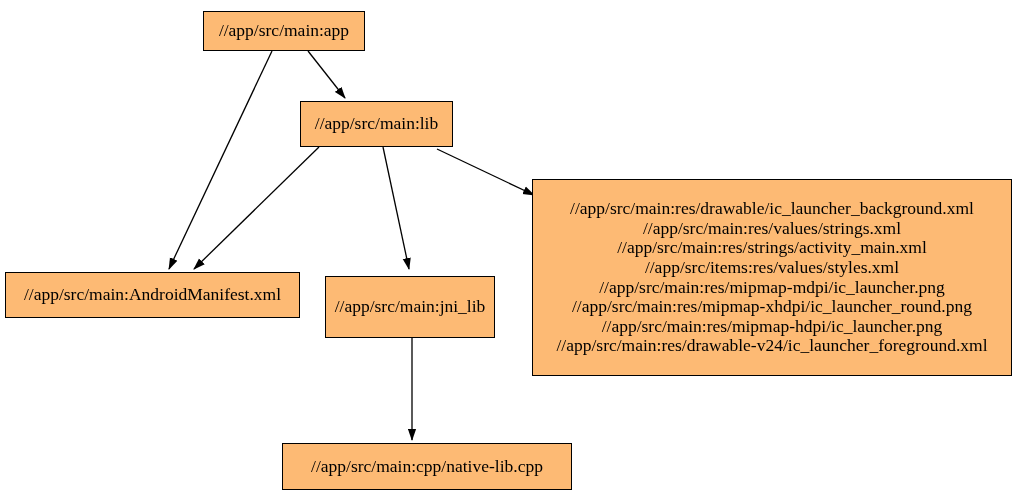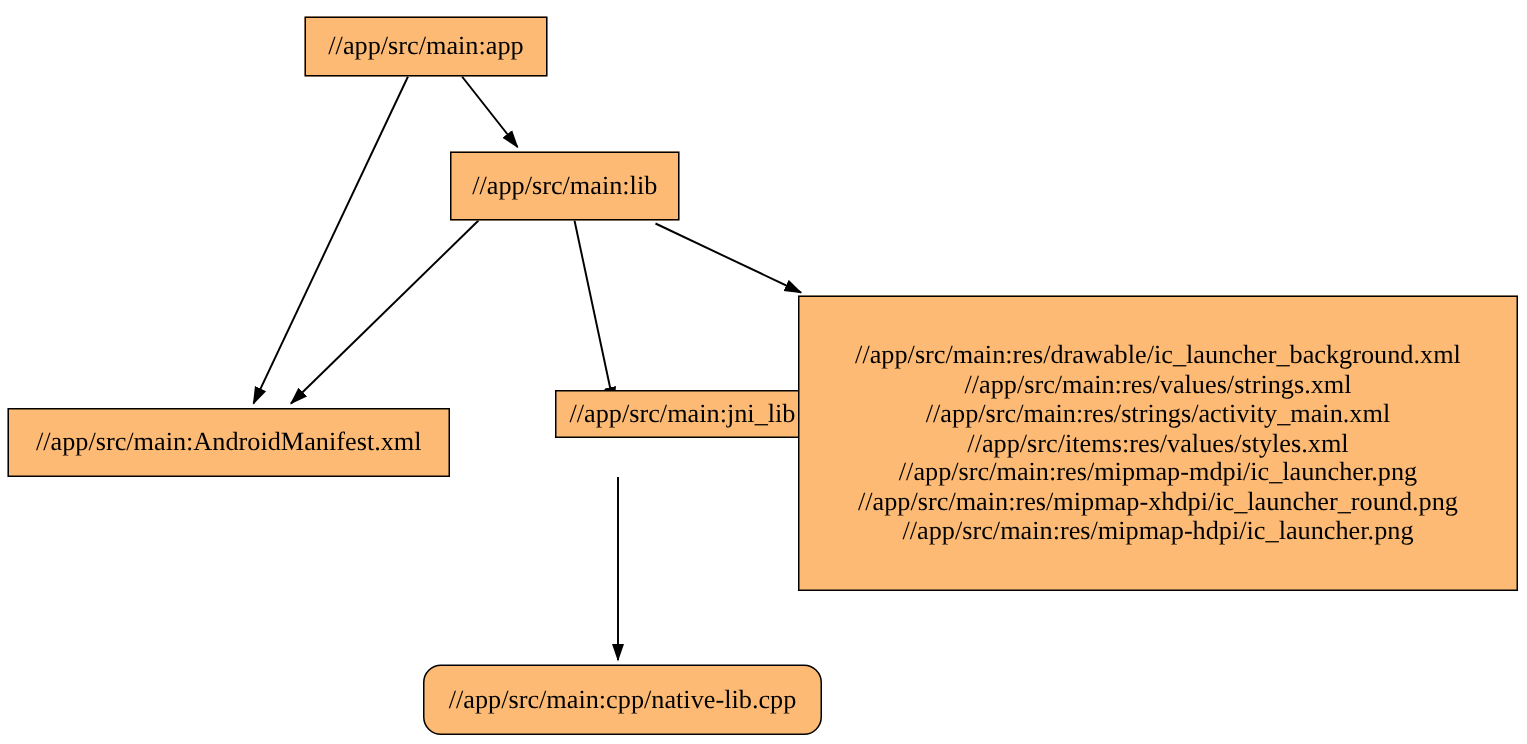--- a/index.html
+++ b/index.html
@@ -14,23 +14,23 @@
   .node{
     position:absolute;z-index:2;background:#fdba74;border:1.5px solid #000000;
     display:flex;align-items:center;justify-content:center;text-align:center;
     font-size:17.5px;line-height:19.6px;white-space:nowrap;box-sizing:border-box;
   }
   .node.multiline{flex-direction:column;white-space:normal;}
   .node.multiline .res-line{width:100%;text-align:center;white-space:nowrap;}
   #node-app     {left:203px;top:11px; width:162px;height:40px;}
   #node-lib     {left:300px;top:101px;width:153px;height:46px;}
   #node-manifest{left:5px;  top:272px;width:295px;height:46px;}
-  #node-jnilib  {left:325px;top:260px;width:170px;height:32px;margin-left:45px;}
-  #node-res     {left:532px;top:197px;width:480px;height:197px;}
-  #node-cpp     {left:282px;top:443px;width:266px;height:47px;border-radius:12px;}
+  #node-jnilib  {left:325px;top:276px;width:170px;height:62px;}
+  #node-res     {left:532px;top:179px;width:480px;height:197px;}
+  #node-cpp     {left:282px;top:443px;width:290px;height:47px;}
 </style>
 </head>
 <body>
 
 <div class="canvas">
 
   <svg class="edge-layer" viewBox="0 0 1018 496" xmlns="http://www.w3.org/2000/svg">
     <defs>
       <marker id="arrow" markerWidth="12" markerHeight="9" refX="11" refY="4.5" orient="auto" markerUnits="userSpaceOnUse">
         <path d="M0,0.4 L12,4.5 L0,8.6 z" fill="#000000"></path>
@@ -61,19 +61,20 @@
   </div>
 
   <div class="node multiline" id="node-res">
     <div class="res-line">//app/src/main:res/drawable/ic_launcher_background.xml</div>
     <div class="res-line">//app/src/main:res/values/strings.xml</div>
     <div class="res-line">//app/src/main:res/strings/activity_main.xml</div>
     <div class="res-line">//app/src/items:res/values/styles.xml</div>
     <div class="res-line">//app/src/main:res/mipmap-mdpi/ic_launcher.png</div>
     <div class="res-line">//app/src/main:res/mipmap-xhdpi/ic_launcher_round.png</div>
     <div class="res-line">//app/src/main:res/mipmap-hdpi/ic_launcher.png</div>
+    <div class="res-line">//app/src/main:res/drawable-v24/ic_launcher_foreground.xml</div>
   </div>
 
   <div class="node" id="node-cpp">
     <span>//app/src/main:cpp/native-lib.cpp</span>
   </div>
 
 </div>
 
 </body></html>

